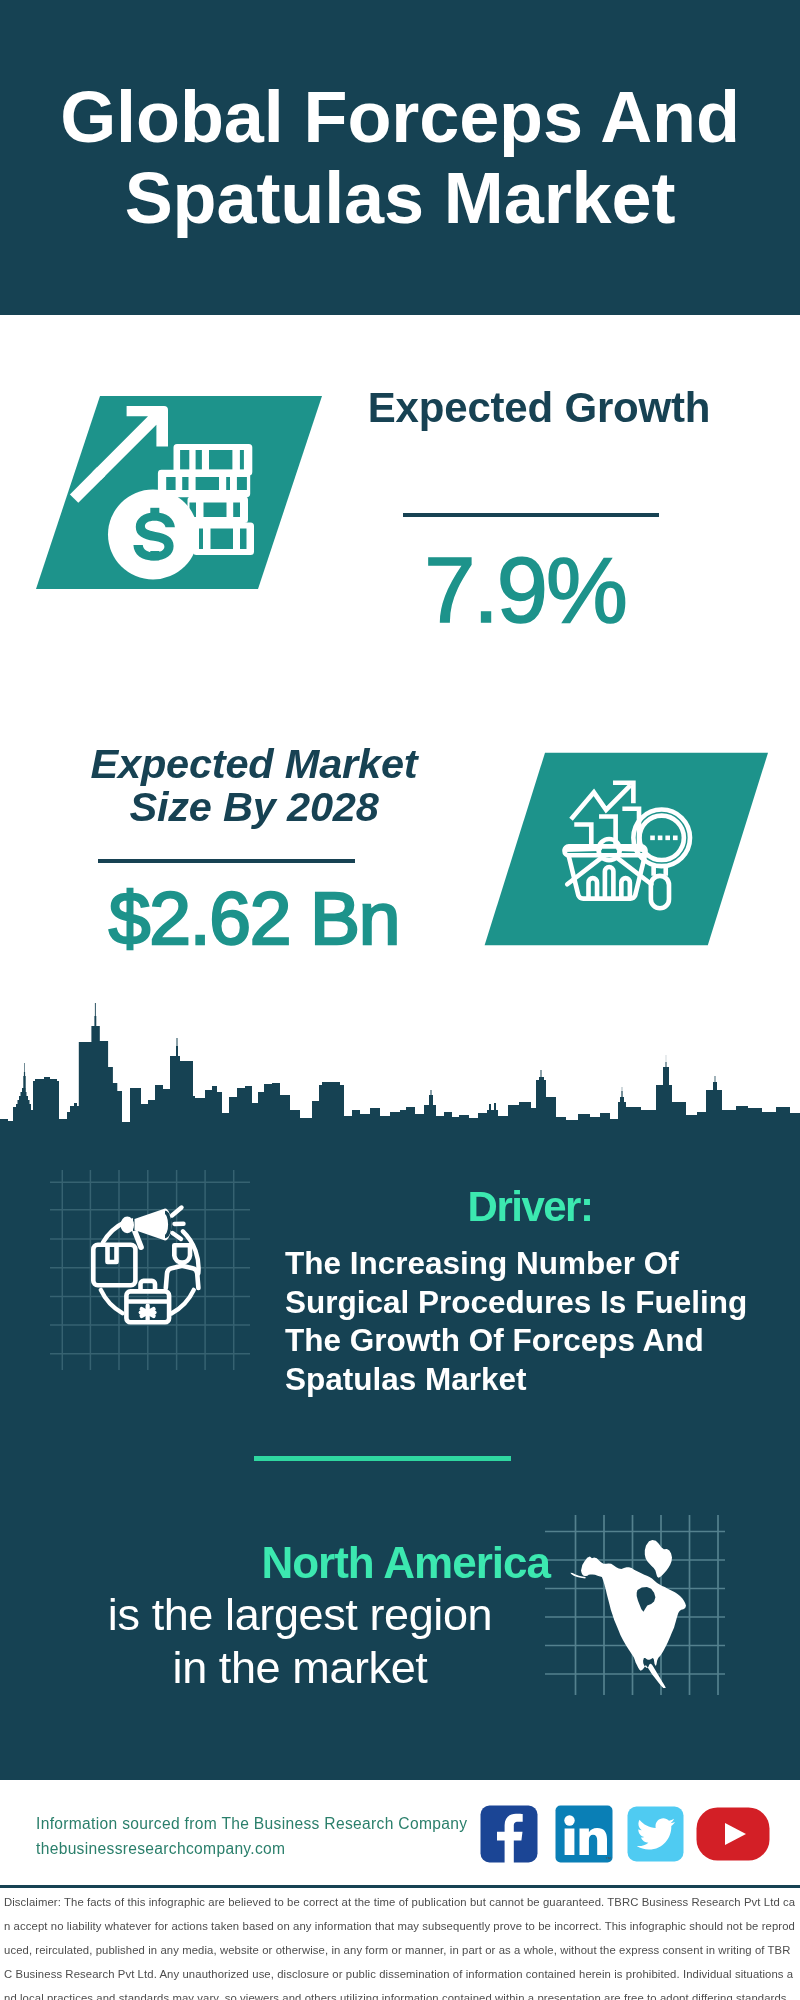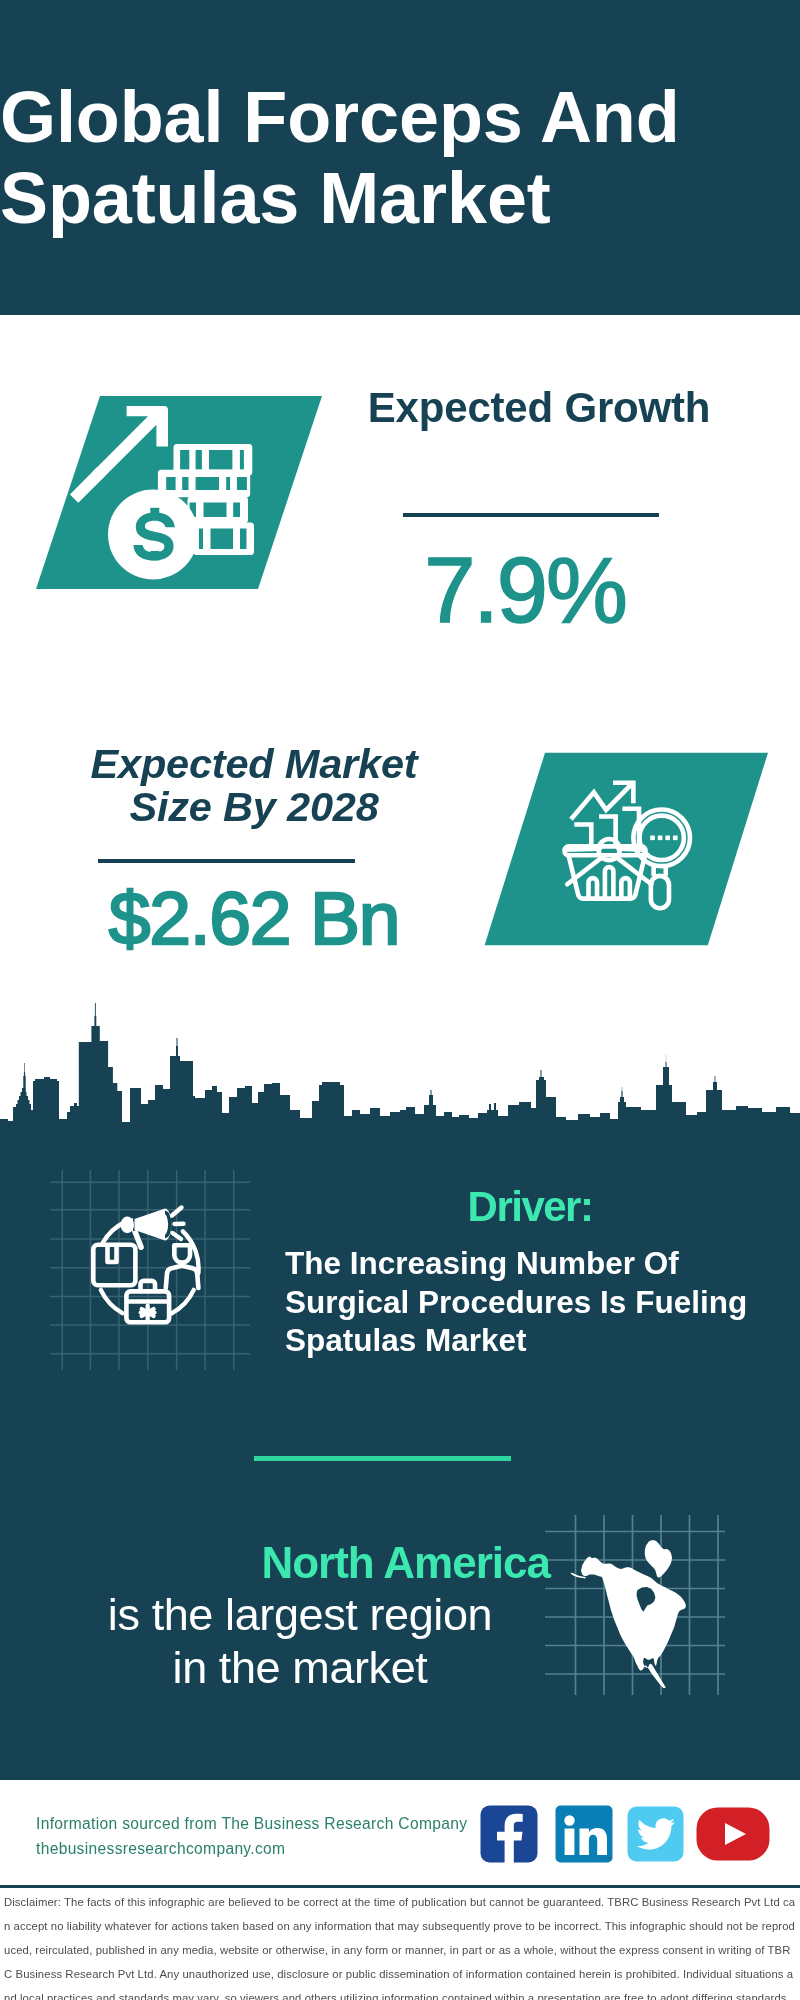--- a/index.html
+++ b/index.html
@@ -1,21 +1,21 @@
 <!DOCTYPE html>
 <html><head>
 <meta charset="utf-8">
 <style>
   html,body{margin:0;padding:0;background:#fff;}
   body{width:800px;height:2000px;font-family:"Liberation Sans",sans-serif;overflow:hidden;
        -webkit-font-smoothing:antialiased;}
   .page{position:relative;width:800px;height:2000px;background:#fff;overflow:hidden;}
 
   .header{position:absolute;left:0;top:0;width:800px;height:315px;background:#164253;}
-  .htitle{position:absolute;left:0;width:800px;color:#ffffff;
+  .htitle{position:absolute;left:0;width:800px;text-align:center;color:#ffffff;
           font-weight:bold;font-size:72px;line-height:81px;letter-spacing:-0.1px;}
 
   .hd{position:absolute;color:#174253;font-weight:bold;font-size:40px;line-height:57px;
       text-align:center;letter-spacing:-0.2px;}
   .hd2{line-height:43px;font-size:41.5px;font-style:italic;}
   .hd1{line-height:57px;font-size:42px;}
   .rule{position:absolute;background:#174253;}
   .big{position:absolute;color:#1D938B;font-size:92px;text-align:center;font-weight:normal;
        letter-spacing:-2.0px;line-height:96px;-webkit-text-stroke:1.6px #1D938B;}
   .big2{position:absolute;color:#1D938B;font-size:75px;text-align:center;font-weight:normal;
@@ -170,20 +170,21 @@
   <rect x="95.5" y="133.5" width="4.3" height="18.0" rx="2.15"></rect>
   <rect x="88.6" y="140.4" width="18.0" height="4.3" rx="2.15"></rect>
   <rect x="95.5" y="133.5" width="4.3" height="18.0" rx="2.15" transform="rotate(60 97.65 142.5)"></rect>
   <rect x="95.5" y="133.5" width="4.3" height="18.0" rx="2.15" transform="rotate(120 97.65 142.5)"></rect>
  </g>
 </svg>
 <div class="drv-label" style="left:285px;top:1183px;width:490px;">Driver:</div>
 <div class="drv-text" style="left:285px;top:1244px;width:490px;">
         <div>The Increasing Number Of</div>
         <div>Surgical Procedures Is Fueling</div>
+        <div>The Growth Of Forceps And</div>
         <div>Spatulas  Market</div>
       </div>
 </div>
 <div class="greenrule" style="left:254px;top:1456px;width:257px;height:5px;"></div>
 <div>
 <svg viewBox="0 0 180 180" width="180" height="180" style="position:absolute;left:545px;top:1515px">
  <g stroke="#54818E" stroke-width="1.7">
   <path d="M30.5 0 V180 M59.0 0 V180 M87.5 0 V180 M116.0 0 V180 M144.5 0 V180 M173.0 0 V180"></path>
   <path d="M0 16.5 H180 M0 45.0 H180 M0 73.5 H180 M0 102.0 H180 M0 130.5 H180 M0 159.0 H180"></path>
  </g>

